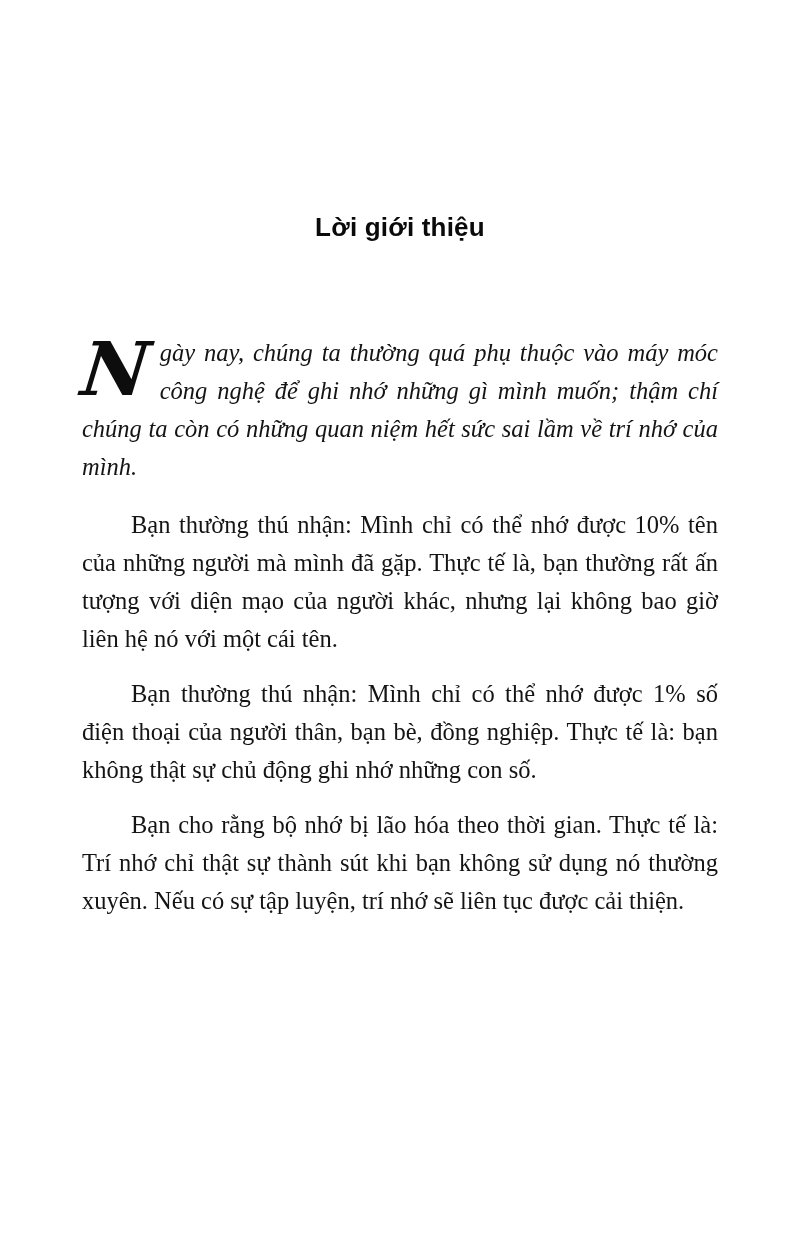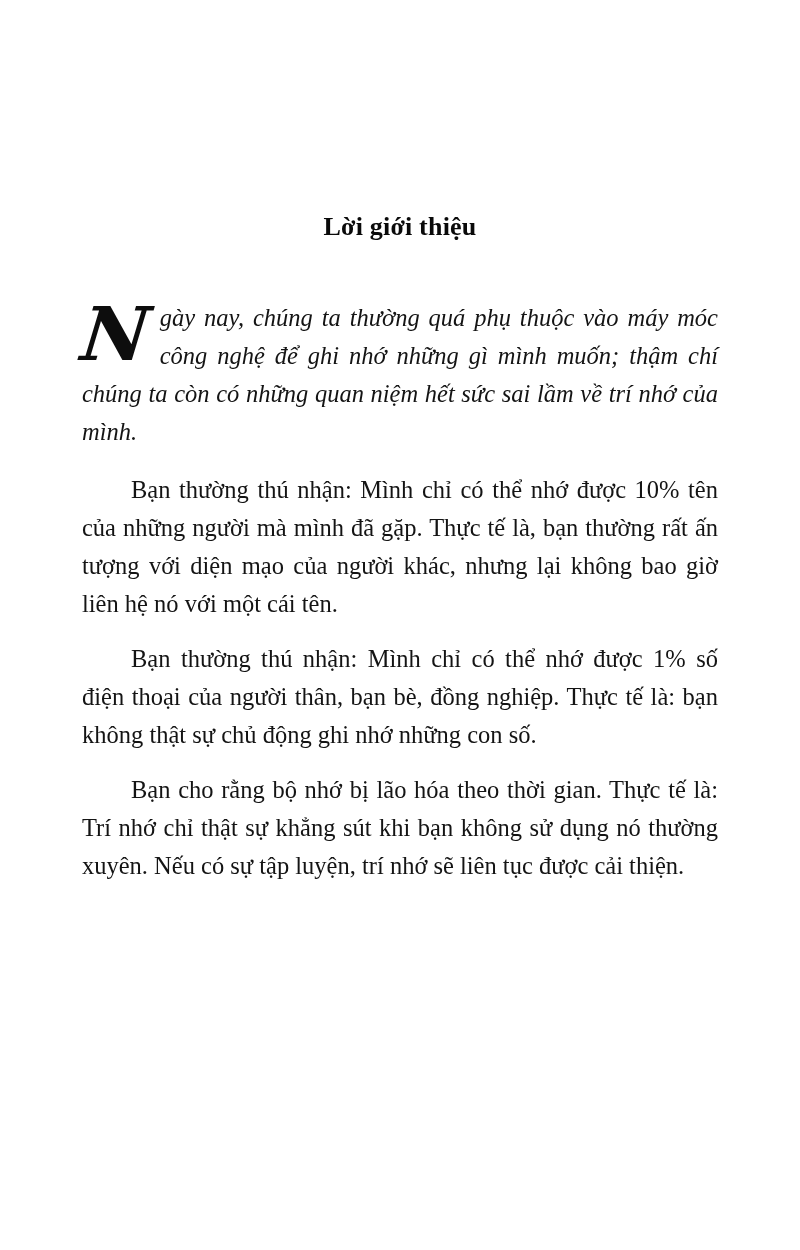--- a/index.html
+++ b/index.html
@@ -21,26 +21,26 @@
     box-sizing: border-box;
   }
   .content {
     position: absolute;
     left: 82px;
     top: 212px;
     width: 636px;
   }
   .chapter-title {
     text-align: center;
-    font-family: Liberation Serif, serif;
+    font-family: Liberation Sans, sans-serif;
     font-weight: bold;
     font-size: 26px;
     letter-spacing: 0.2px;
     color: #0a0a0a;
-    margin: 0 0 57px 0;
+    margin: 0 0 91px 0;
   }
   .para {
     font-size: 24.5px;
     line-height: 1.55;
     text-align: justify;
     text-justify: inter-word;
     margin: 0 0 17px 0;
     color: #141414;
     text-indent: 2.0em;
   }
@@ -82,17 +82,17 @@
 
     <p class="para first">
       <span class="dropcap">N</span><span class="body-text">gày nay, chúng ta thường quá phụ thuộc vào máy móc công nghệ để ghi nhớ những gì mình muốn; thậm chí chúng ta còn có những quan niệm hết sức sai lầm về trí nhớ của mình.</span>
     </p>
 
 
     <p class="para">Bạn thường thú nhận: Mình chỉ có thể nhớ được 10% tên của những người mà mình đã gặp. Thực tế là, bạn thường rất ấn tượng với diện mạo của người khác, nhưng lại không bao giờ liên hệ nó với một cái tên.</p>
 
     <p class="para">Bạn thường thú nhận: Mình chỉ có thể nhớ được 1% số điện thoại của người thân, bạn bè, đồng nghiệp. Thực tế là: bạn không thật sự chủ động ghi nhớ những con số.</p>
 
-    <p class="para">Bạn cho rằng bộ nhớ bị lão hóa theo thời gian. Thực tế là: Trí nhớ chỉ thật sự khẳng sút khi bạn không sử dụng nó thường xuyên. Nếu có sự tập luyện, trí nhớ sẽ liên tục được cải thiện.</p>
+    <p class="para">Bạn cho rằng bộ nhớ bị lão hóa theo thời gian. Thực tế là: Trí nhớ chỉ thật sự thành sút khi bạn không sử dụng nó thường xuyên. Nếu có sự tập luyện, trí nhớ sẽ liên tục được cải thiện.</p>
 
 
   </div>
 </div>
 
 </body></html>

